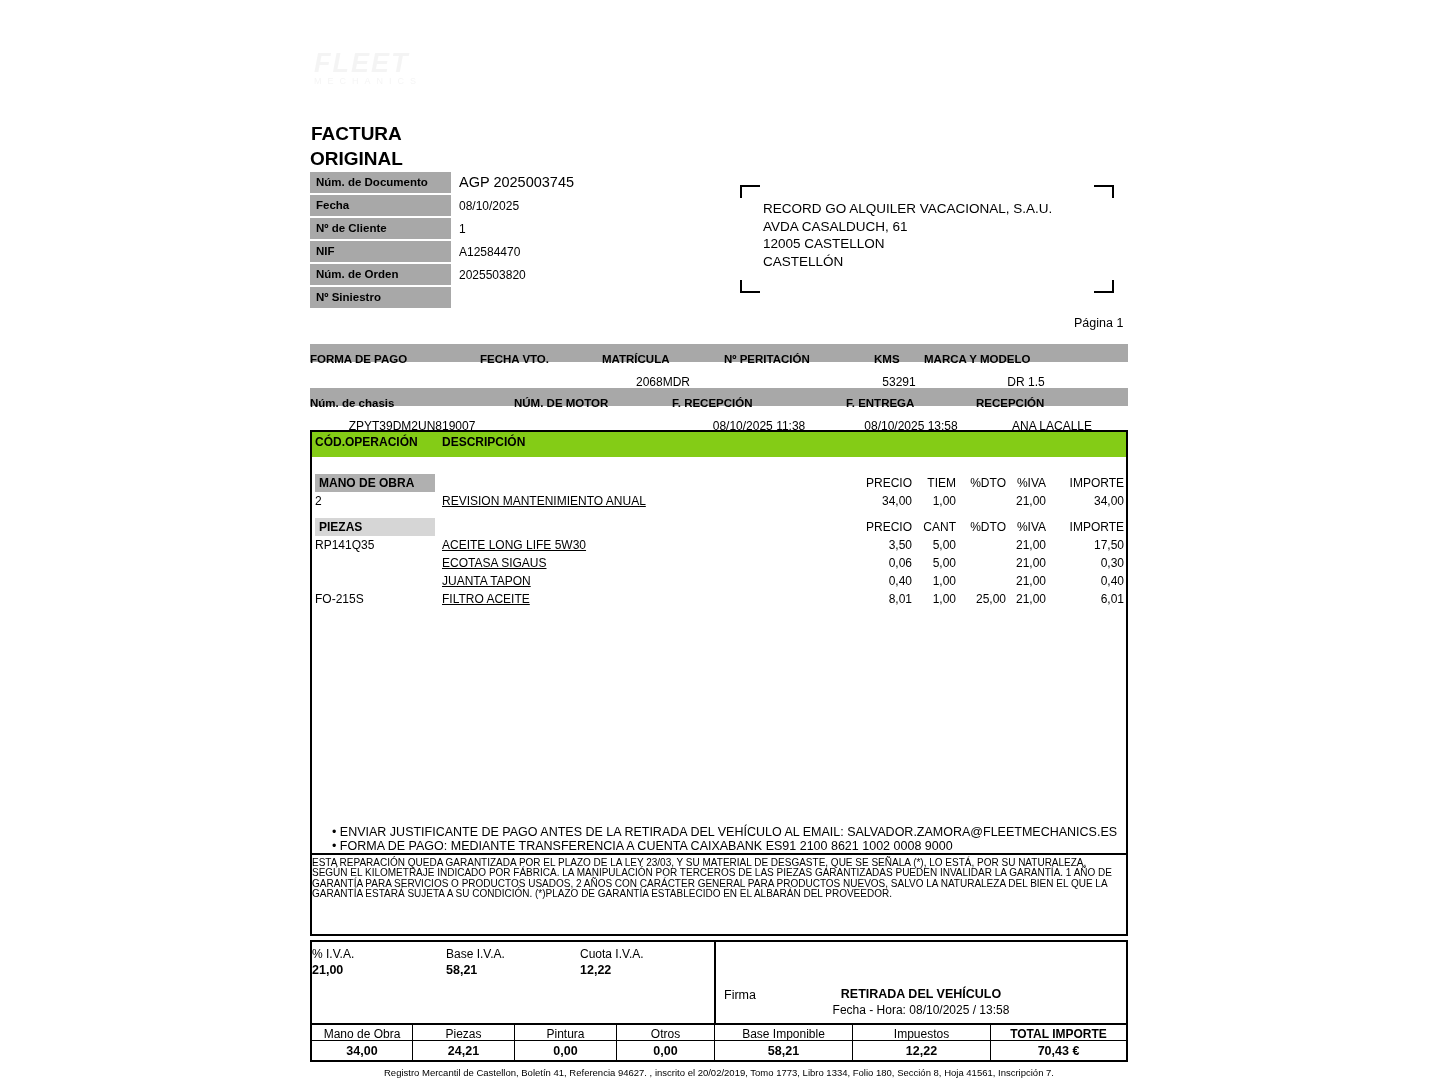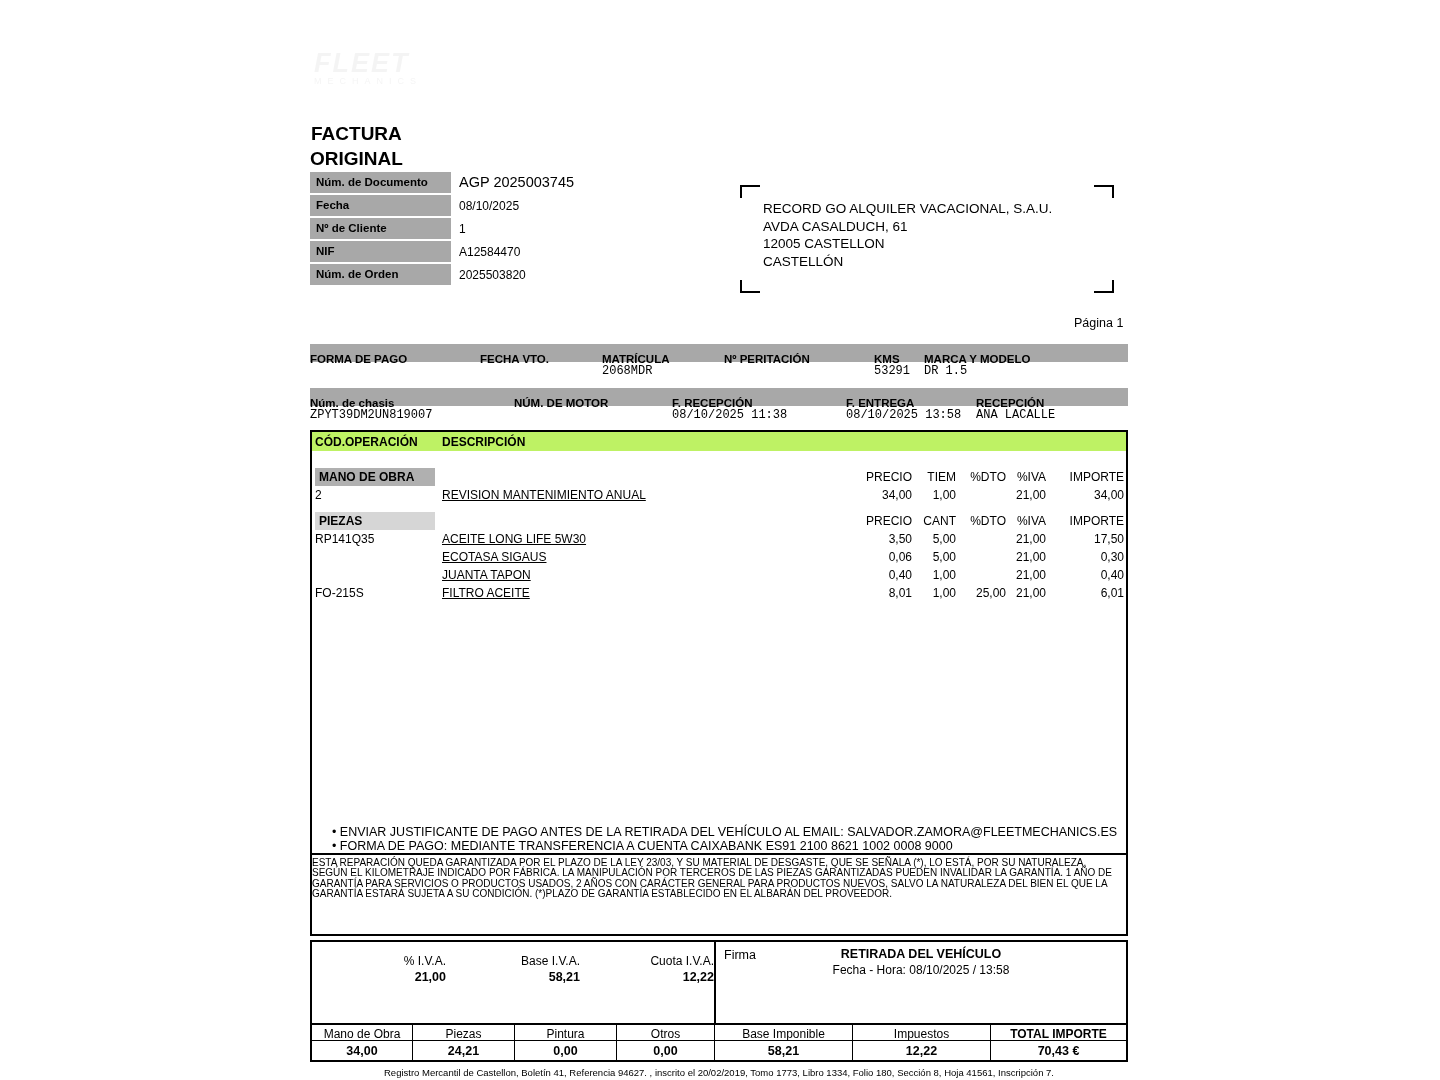--- a/index.html
+++ b/index.html
@@ -30,50 +30,50 @@
   .corner.br { right:0; bottom:0; border-right-width:2px; border-bottom-width:2px; }
   .address-text { padding:15px 0 0 23px; font-size:13.5px; line-height:17.5px; }
 
   .pagina { position:absolute; left:1074px; top:316px; font-size:12.5px; }
 
   
   .bar-table { position:absolute; left:310px; width:818px; }
   .bar-head { display:flex; background:#a8a8a8; height:18px; font-size:11.5px; font-weight:bold; }
   .bar-head > div { text-align:left; padding-top:9px; }
   .bar-vals { display:flex; height:21px; font-size:12px; }
-  .bar-vals > div { text-align:left; padding-top:2px;font-family:Liberation Mono, monospace; }
+  .bar-vals > div { text-align:center; padding-top:13px; }
   .pay { top:344px; } .veh { top:388px; }
   .pay .c0{width:170px}.pay .c1{width:122px}.pay .c2{width:122px}.pay .c3{width:150px}.pay .c4{width:50px}.pay .c5{width:204px}
   .veh .c0{width:204px}.veh .c1{width:158px}.veh .c2{width:174px}.veh .c3{width:130px}.veh .c4{width:152px}
 
   
   .opbox { position:absolute; left:310px; top:430px; width:818px; height:506px; border:2px solid #000; }
-  .opbox-head { display:flex; background:#bef264; height:19px; font-size:12px; font-weight:bold; }
+  .opbox-head { display:flex; background:#84cc16; height:25px; font-size:12px; font-weight:bold; }
   .opbox-head .h-code { width:126px; padding:3px 0 0 3px; }
   .opbox-head .h-desc { padding:3px 0 0 4px; }
   .oprow { display:grid; grid-template-columns:126px 414px 62px 44px 50px 40px 78px;
            font-size:12px; height:18px; align-items:center; }
   .oprow .code { padding-left:3px; }
   .oprow .desc { padding-left:4px;text-decoration:underline; }
   .oprow .num  { text-align:right; padding-right:2px; }
   .sec1 { margin-top:17px; } .sec2 { margin-top:8px; }
   .sec-label { display:inline-block; font-weight:bold; font-size:12px; width:120px; padding:2px 0 2px 4px; }
   .labor-bg { background:#b0b0b0; }
   .parts-bg { background:#d6d6d6; }
   .opnotes { position:absolute; left:20px; top:394px; font-size:12.5px; line-height:13.5px; }
   .oplegal { position:absolute; left:0; top:421px; width:100%; border-top:2px solid #000;
              padding:3px 5px 0 0; font-size:10px; line-height:10.4px; }
 
   
   .sumbox { position:absolute; left:310px; top:940px; width:818px; height:122px; border:2px solid #000; }
   .sum-top { display:flex; height:81px; }
   .sum-left { width:404px; border-right:2px solid #000; display:flex; }
-  .sum-col { flex:1; text-align:right; padding-top:12px; font-size:12px; }
+  .sum-col { flex:1; text-align:left; padding-top:5px; font-size:12px; }
   .sum-col .val { font-weight:bold; margin-top:2px; font-size:12.5px; }
-  .sum-right { flex:1; position:relative; padding-top:5px; }
+  .sum-right { flex:1; position:relative; padding-top:5px;margin-top:40px; }
   .firma { position:absolute; left:8px; top:6px; font-size:12.5px; }
   .retirada-title { text-align:center; font-weight:bold; font-size:12.5px; }
   .retirada-dt { text-align:center; font-size:12px; margin-top:2px; }
   .totals { display:grid; grid-template-columns:100px 102px 102px 98px 138px 138px 1fr; }
   .tlab { border-left:1px solid #000; border-top:2px solid #000; text-align:center; font-size:12px; padding-top:2px; height:17px; }
   .tval { border-left:1px solid #000; border-top:1px solid #000; text-align:center; font-weight:bold; font-size:12.5px; padding-top:3px; height:20px; }
   .nolb { border-left:none; }
   .blab { font-weight:bold; }
 
   .footer { position:absolute; left:310px; top:1067px; width:818px; text-align:center; font-size:9.5px; }
@@ -106,20 +106,24 @@
       <div class="info-label">Nº de Cliente</div>
       <div class="info-value">1</div>
     </div>
     <div class="info-row">
       <div class="info-label">NIF</div>
       <div class="info-value">A12584470</div>
     </div>
     <div class="info-row">
       <div class="info-label">Núm. de Orden</div>
       <div class="info-value">2025503820</div>
+    </div>
+    <div class="info-row">
+      <div class="info-label">Nº Siniestro</div>
+      <div class="info-value"></div>
     </div>
   </div>
 
   <div class="address">
     <div class="corner tl"></div>
     <div class="corner tr"></div>
     <div class="corner bl"></div>
     <div class="corner br"></div>
     <div class="address-text">
       <div>RECORD GO ALQUILER VACACIONAL, S.A.U.</div>

